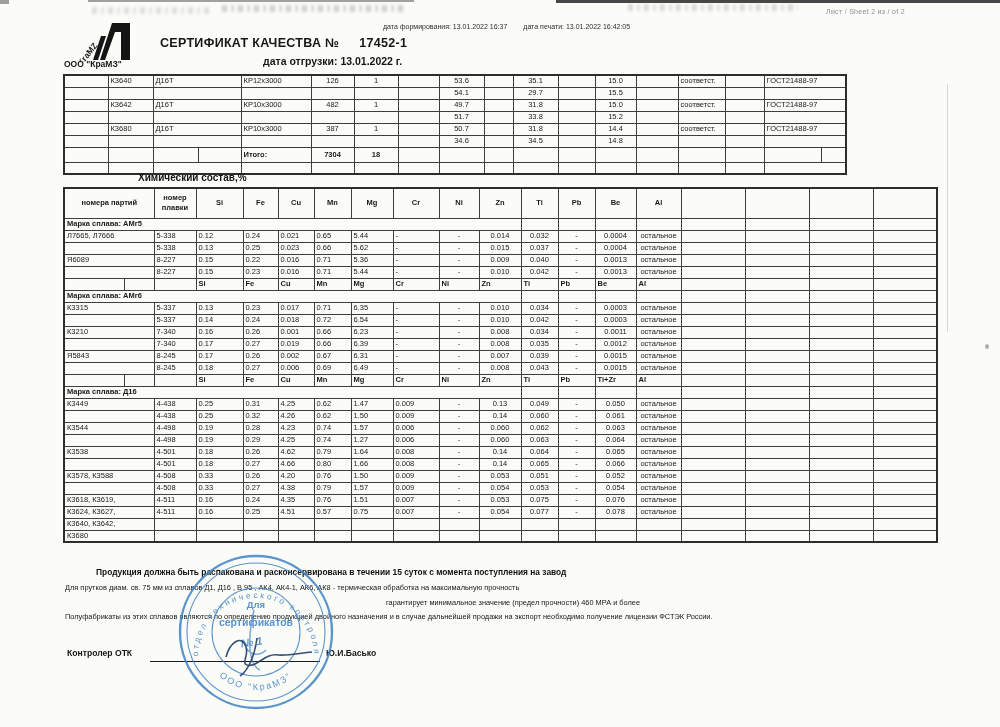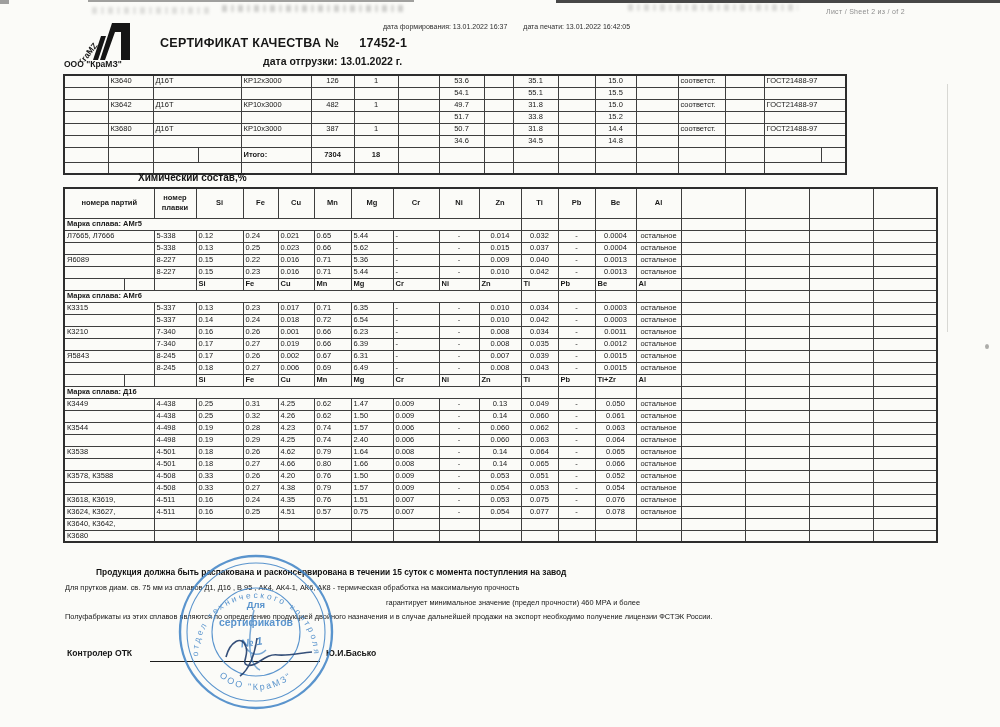--- a/index.html
+++ b/index.html
@@ -130,21 +130,21 @@
       <tr>
         <td></td>
         <td class="l"></td>
         <td colspan="2" class="l"></td>
         <td class="l"></td>
         <td class="r"></td>
         <td class="r"></td>
         <td></td>
         <td class="c">54.1</td>
         <td></td>
-        <td class="c">55.1</td>
+        <td class="c">29.7</td>
         <td></td>
         <td class="c">15.5</td>
         <td></td>
         <td class="l sm"></td>
         <td></td>
         <td colspan="2" class="l gost"></td>
       </tr>
       <tr>
         <td></td>
         <td class="l">К3642</td>
@@ -641,21 +641,21 @@
         <td></td>
         <td></td>
       </tr>
       <tr>
         <td colspan="2" class="l pj"></td>
         <td colspan="1" class="l">4-498</td>
         <td colspan="1" class="l">0.19</td>
         <td colspan="1" class="l">0.29</td>
         <td colspan="1" class="l">4.25</td>
         <td colspan="1" class="l">0.74</td>
-        <td colspan="1" class="l">2.40</td>
+        <td colspan="1" class="l">1.27</td>
         <td colspan="1" class="l">0.006</td>
         <td colspan="1" class="c">-</td>
         <td colspan="1" class="c">0.060</td>
         <td colspan="1" class="c">0.063</td>
         <td colspan="1" class="c">-</td>
         <td colspan="1" class="c">0.064</td>
         <td colspan="1" class="ost">остальное</td>
         <td></td>
         <td></td>
         <td></td>

